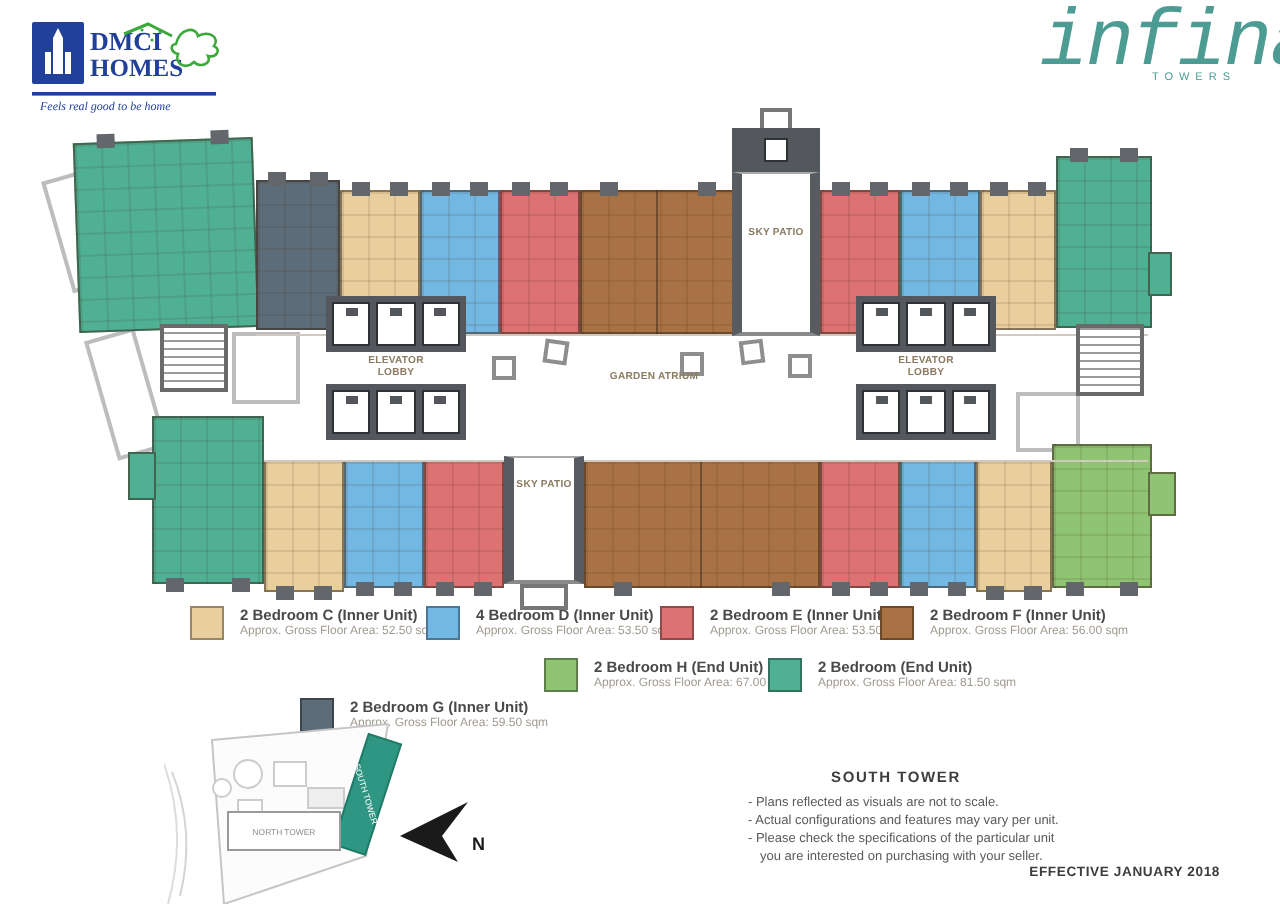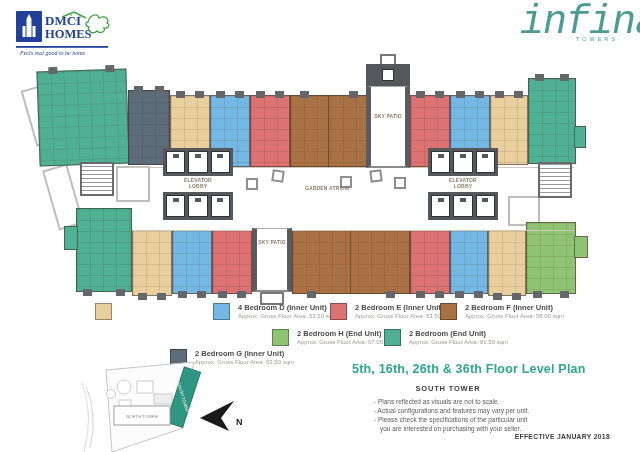--- a/index.html
+++ b/index.html
@@ -161,20 +161,24 @@
     <div class="planter" style="left:272px;top:120px;transform:rotate(8deg);"></div>
     <div class="planter" style="left:340px;top:126px;"></div>
     <div class="planter" style="left:370px;top:120px;transform:rotate(-7deg);"></div>
     <div class="planter" style="left:394px;top:127px;"></div>
     <div class="plabel" style="left:294px;top:136px;width:66px;">GARDEN ATRIUM</div>
   </div>
 
   <div>
     <div class="leg-item" style="left:95px;top:303px;">
       <div class="swatch" style="background-color: rgb(233, 207, 158);"></div>
+      <div>
+          <div class="leg-name">2 Bedroom C (Inner Unit)</div>
+           <div class="leg-area">Approx. Gross Floor Area: 52.50 sqm</div>
+        </div>
     </div>
     <div class="leg-item" style="left:213px;top:303px;">
       <div class="swatch" style="background-color: rgb(115, 183, 227);"></div>
       <div>
           <div class="leg-name">4 Bedroom D (Inner Unit)</div>
            <div class="leg-area">Approx. Gross Floor Area: 53.50 sqm</div>
         </div>
     </div>
     <div class="leg-item" style="left:330px;top:303px;">
       <div class="swatch" style="background-color: rgb(220, 114, 114);"></div>
@@ -183,21 +187,21 @@
            <div class="leg-area">Approx. Gross Floor Area: 53.50 sqm</div>
         </div>
     </div>
     <div class="leg-item" style="left:440px;top:303px;align-items:center;">
       <div class="swatch" style="background-color: rgb(169, 114, 69);"></div>
       <div>
           <div class="leg-name">2 Bedroom F (Inner Unit)</div>
            <div class="leg-area">Approx. Gross Floor Area: 56.00 sqm</div>
         </div>
     </div>
-    <div class="leg-item" style="left:170px;top:329px;margin-top:20px;">
+    <div class="leg-item" style="left:150px;top:329px;margin-top:20px;">
       <div class="swatch" style="background-color: rgb(92, 108, 120);"></div>
       <div>
           <div class="leg-name">2 Bedroom G (Inner Unit)</div>
            <div class="leg-area">Approx. Gross Floor Area: 59.50 sqm</div>
         </div>
     </div>
     <div class="leg-item" style="left:272px;top:329px;">
       <div class="swatch" style="background-color: rgb(143, 196, 115);"></div>
       <div>
           <div class="leg-name">2 Bedroom H (End Unit)</div>
@@ -206,21 +210,20 @@
     </div>
     <div class="leg-item" style="left:384px;top:329px;">
       <div class="swatch" style="background-color: rgb(79, 176, 147);"></div>
       <div>
           <div class="leg-name">2 Bedroom (End Unit)</div>
            <div class="leg-area">Approx. Gross Floor Area: 81.50 sqm</div>
         </div>
     </div>
   </div>
 
-  <div class="f-title">5th, 16th, 26th &amp; 36th Floor Level Plan</div>
   <div class="f-tower">SOUTH TOWER</div>
   <div class="f-notes">
     <div>- Plans reflected as visuals are not to scale.</div>
     <div>- Actual configurations and features may vary per unit.</div>
     <div>- Please check the specifications of the particular unit</div>
     <div class="cont">you are interested on purchasing with your seller.</div>
   </div>
   <div class="f-eff">EFFECTIVE JANUARY 2018</div>
 
   <svg class="sitemap" width="160" height="96" viewBox="0 0 160 96">

